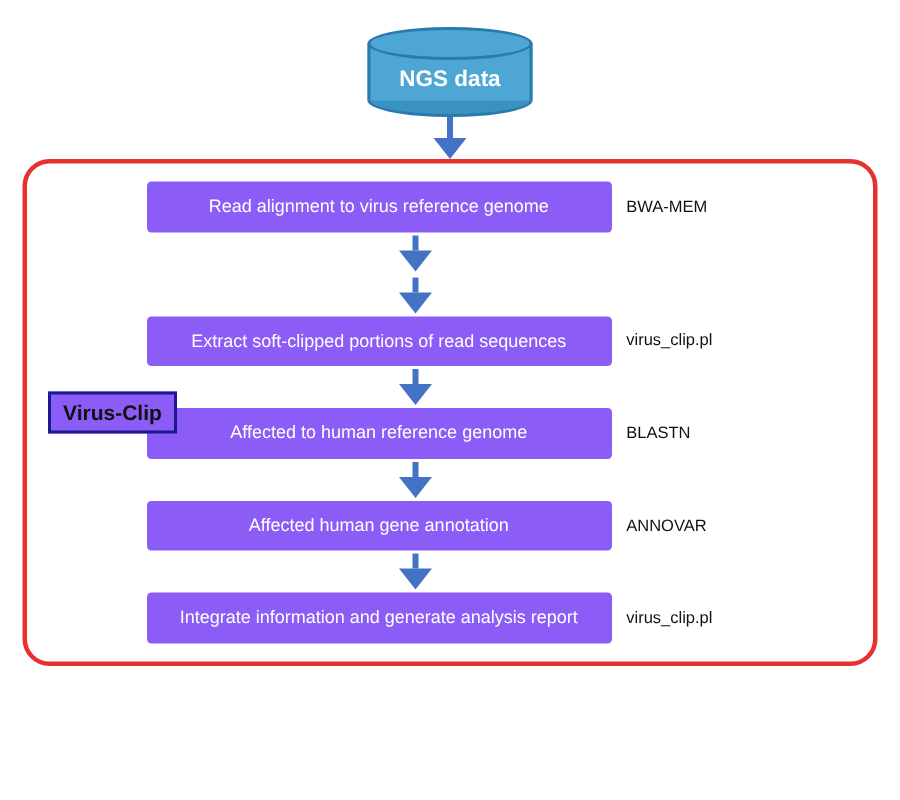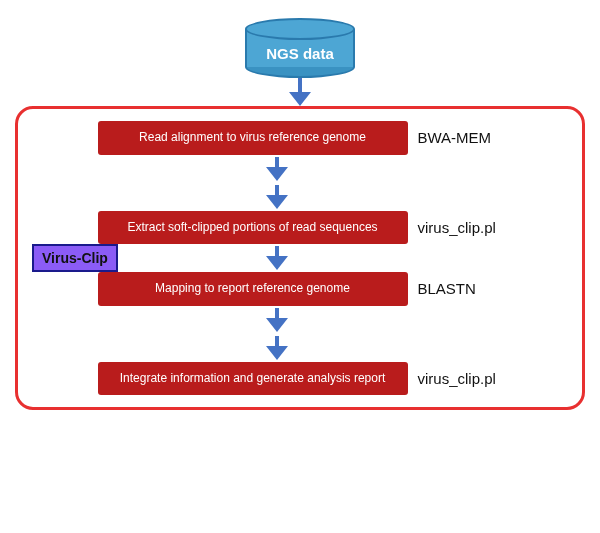--- a/index.html
+++ b/index.html
@@ -119,33 +119,33 @@
     .step-row {
       display: flex;
       align-items: center;
       width: 100%;
       justify-content: center;
     }
 
     .step-box {
       width: 310px;
       padding: 9px 8px;
-      background: #b91c1c;
+      background: #8b5cf6;
       color: white;
       text-align: center;
       font-size: 12px;
       border-radius: 3px;
       font-weight: 500;
       line-height: 1.3;
     }
 
     .step-tool {
       width: 95px;
       text-align: left;
-      font-size: 15px;
+      font-size: 11px;
       color: #111;
       padding-left: 10px;
       font-weight: normal;
     }
 
     .arrow-container {
       width: 100%;
       display: flex;
       justify-content: center;
       margin: 2px 0;
@@ -223,30 +223,32 @@
         <div class="step-box">Extract soft-clipped portions of read sequences</div>
         <div class="step-tool">virus_clip.pl</div>
       </div>
       <div class="arrow-container">
         <div class="arrow-shaft" style="margin-left: -47px;">
           <div class="shaft-line"></div>
           <div class="arrow-head"></div>
         </div>
       </div>
       <div class="step-row">
-        <div class="step-box">Mapping to report reference genome</div>
+        <div class="step-box">Affected to human reference genome</div>
         <div class="step-tool">BLASTN</div>
       </div>
       <div class="arrow-container">
         <div class="arrow-shaft" style="margin-left: -47px;">
           <div class="shaft-line"></div>
           <div class="arrow-head"></div>
         </div>
       </div>
       <div class="step-row">
+        <div class="step-box">Affected human gene annotation</div>
+        <div class="step-tool">ANNOVAR</div>
       </div>
       <div class="arrow-container">
         <div class="arrow-shaft" style="margin-left: -47px;">
           <div class="shaft-line"></div>
           <div class="arrow-head"></div>
         </div>
       </div>
       <div class="step-row">
         <div class="step-box">Integrate information and generate analysis report</div>
         <div class="step-tool">virus_clip.pl</div>

